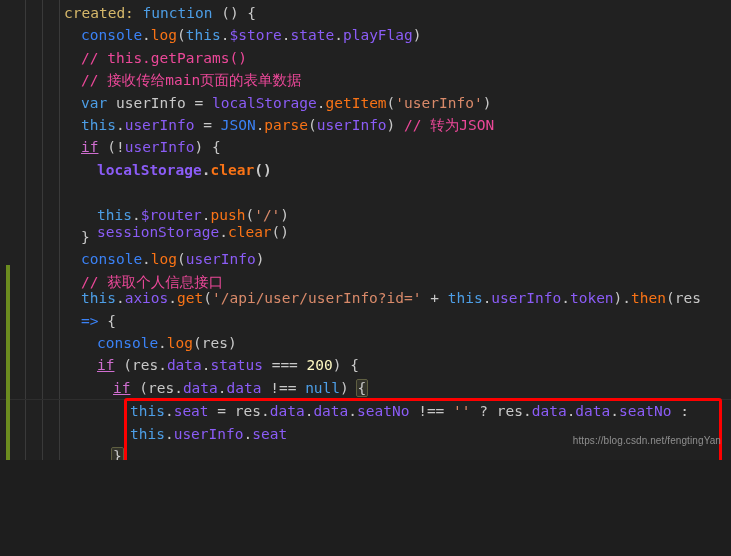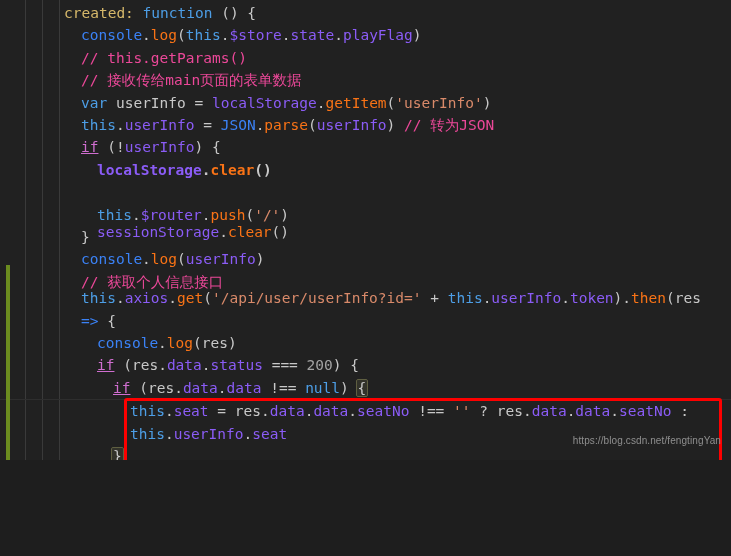--- a/index.html
+++ b/index.html
@@ -49,21 +49,21 @@
     height: 22.4px;
     white-space: pre;
     color: #bbbbbb;
   }
   .t-kw-pink  { color: #d06ed0; text-decoration: underline; }
   .t-this     { color: #4d9ee6; }
   .t-prop     { color: #8b5cf6; }
   .t-fn       { color: #f97316; }
   .t-obj      { color: #3b82f6; }
   .t-str      { color: #d98a6a; }
-  .t-num      { color: #a3a3a3; }
+  .t-num      { color: #fef9c3; }
   .t-cmt      { color: #ec4899; text-align: right; }
   .t-plain    { color: #c8c8c8; }
   .t-punc     { color: #c8c8c8; }
   .t-fieldkey { color: #d6b86a; }
 
   
   .brk {
     outline: 1px solid #5f5f41;
     background: #32322a;
     border-radius: 1px;

